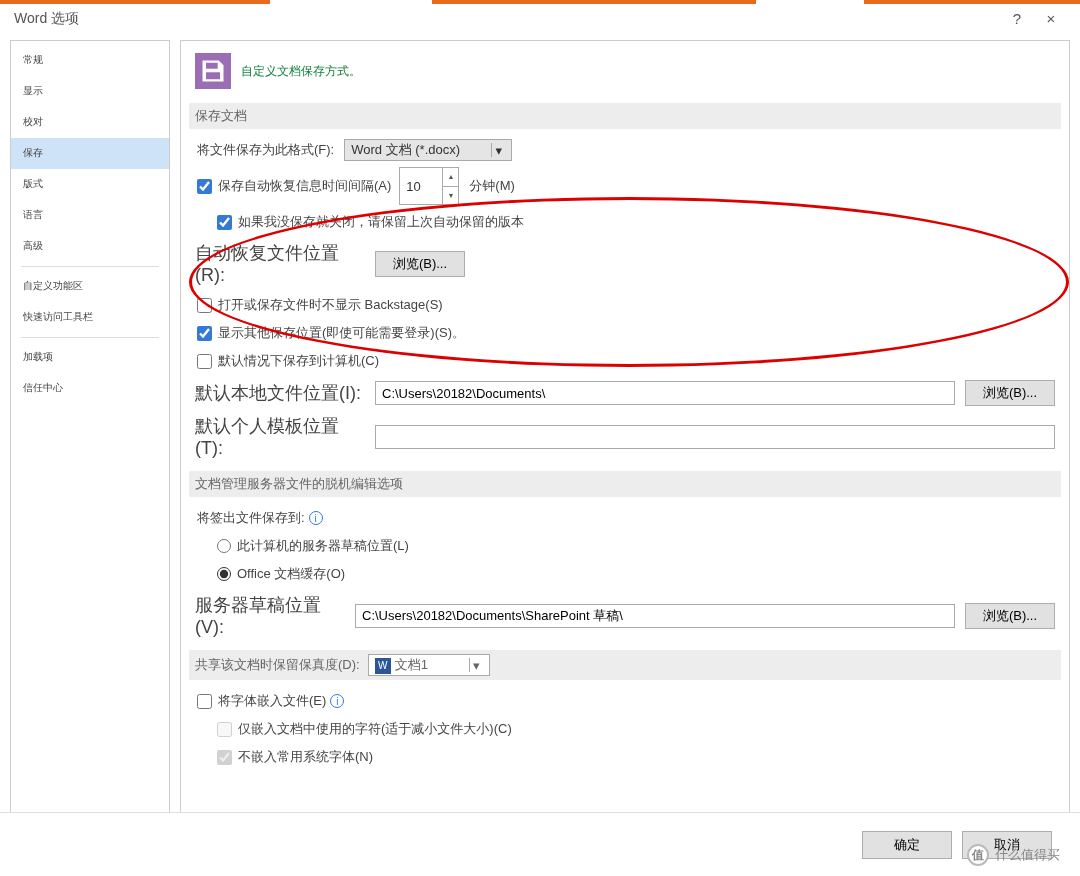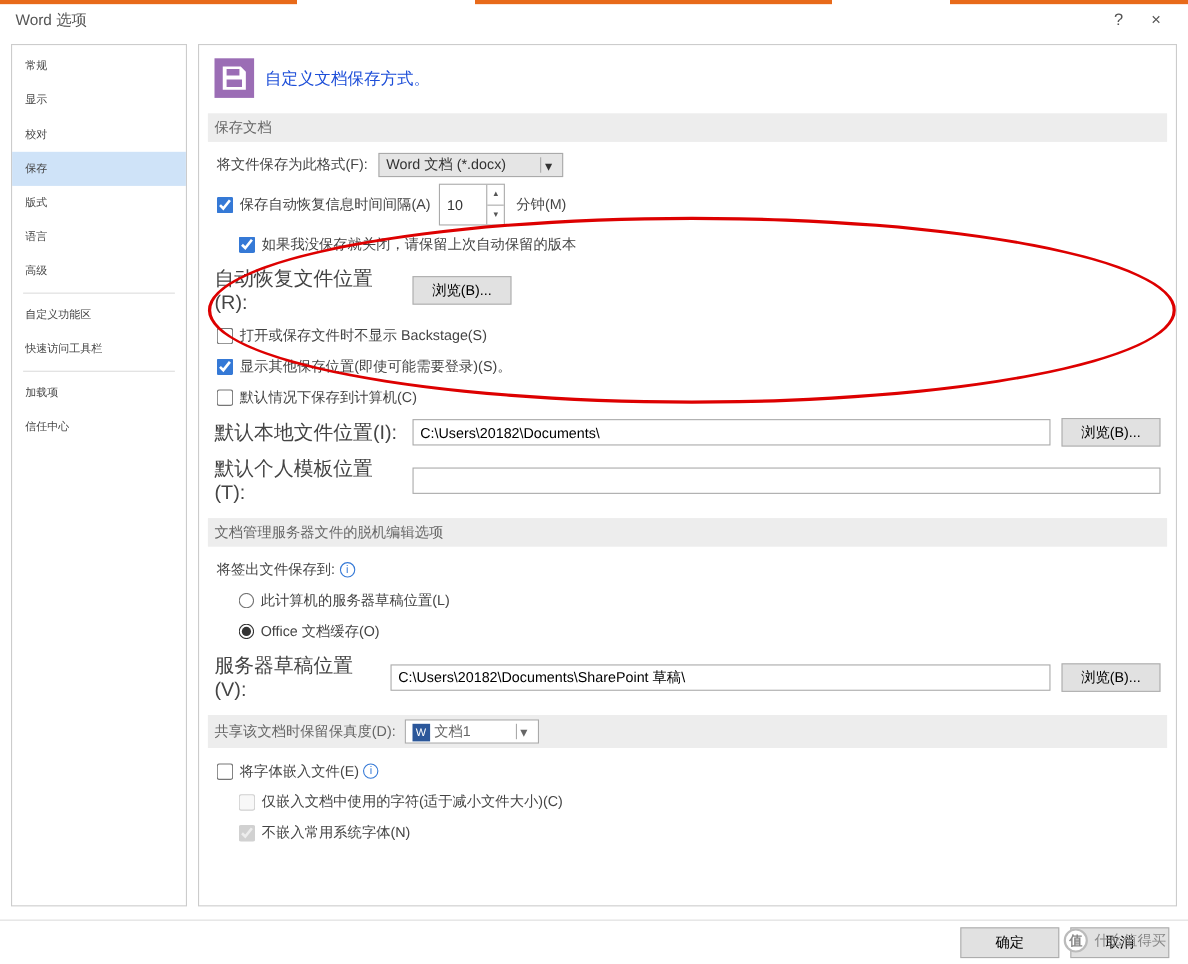--- a/index.html
+++ b/index.html
@@ -60,21 +60,21 @@
   overflow: hidden;
 }
 .head {
   display: flex; align-items: center; gap: 10px; margin-bottom: 14px;
 }
 .save-icon {
   width: 36px; height: 36px; background: #9b6db5;
   display: flex; align-items: center; justify-content: center;
 }
 .save-icon svg { width: 28px; height: 28px; }
-.head-title { font-size: 15px; color: #1d4ed8; }
+.head-title { font-size: 12px; color: #15803d; }
 .grp-title {
   background: #ededed; color: #666; font-size: 13px;
   padding: 4px 6px; margin: 0 -6px 10px -6px;
 }
 .row { display: flex; align-items: center; margin: 6px 0; padding-left: 2px; min-height: 22px; }
 .row.ind1 { padding-left: 22px; }
 .lbl { color: #444; font-size: 13px; }
 .chk { width: 15px; height: 15px; margin-right: 6px; vertical-align: middle; accent-color: #3579d6; }
 .rad { width: 14px; height: 14px; margin-right: 6px; accent-color: #333; }
 .combo {
@@ -102,22 +102,22 @@
 .form-row .txt { flex:1; }
 .form-row .btn { width: 90px; }
 .disabled { color: #bbb; }
 .disabled .chk { accent-color: #ccc; }
 .info-icon { width:14px; height:14px; border:1px solid #3579d6; color:#3579d6; border-radius:50%; display:inline-flex; align-items:center; justify-content:center; font-size:10px; margin-left:4px; }
 .ellipse-annot {
   position:absolute; left: 8px; top: 156px; width: 880px; height: 170px;
   border: 3px solid #d00; border-radius: 50%; pointer-events:none;
 }
 .footer {
-  position: absolute; bottom: 0; left: 0; right: 0; height: 40px;
-  display:flex; align-items:center; justify-content:flex-end; gap:10px; padding: 0 17px;
+  position: absolute; bottom: 0; left: 0; right: 0; height: 64px;
+  display:flex; align-items:center; justify-content:flex-end; gap:10px; padding: 0 28px;
   border-top: 1px solid #ddd; background:#fff;
 }
 .footer .btn { width: 90px; height: 28px; }
 .watermark {
   position:absolute; right: 20px; bottom: 10px; display:flex; align-items:center; gap:6px;
   color:#888;
 }
 .watermark .c { width:22px; height:22px; border-radius:50%; background:#fff; border:2px solid #bbb; display:flex; align-items:center; justify-content:center; font-weight:bold; color:#888; font-size:12px; }
 .combo.small { width: 122px; }
 .word-ico { width:16px; height:16px; background:#2b579a; color:#fff; font-size:10px; display:inline-flex; align-items:center; justify-content:center; margin-right:4px; }

